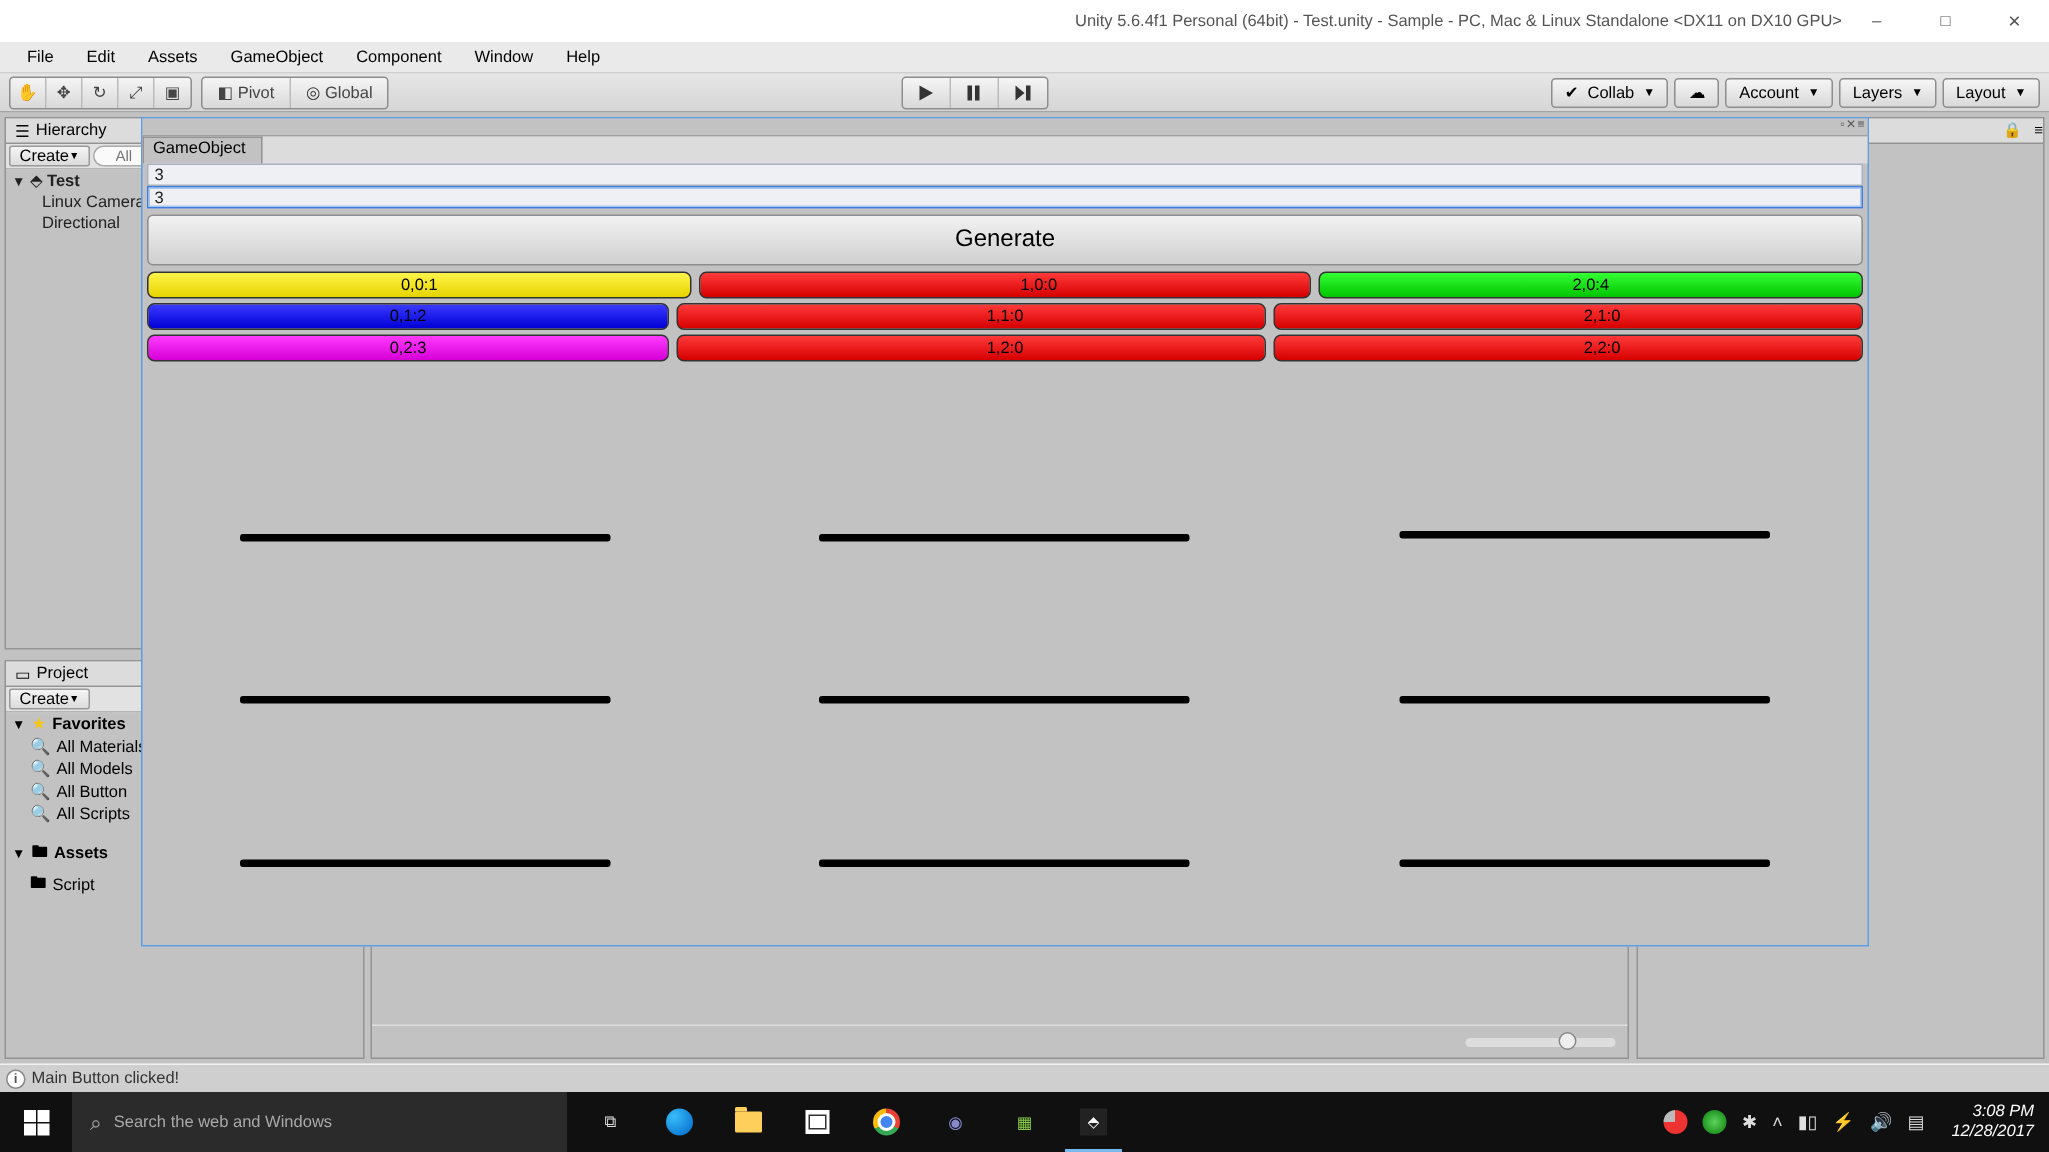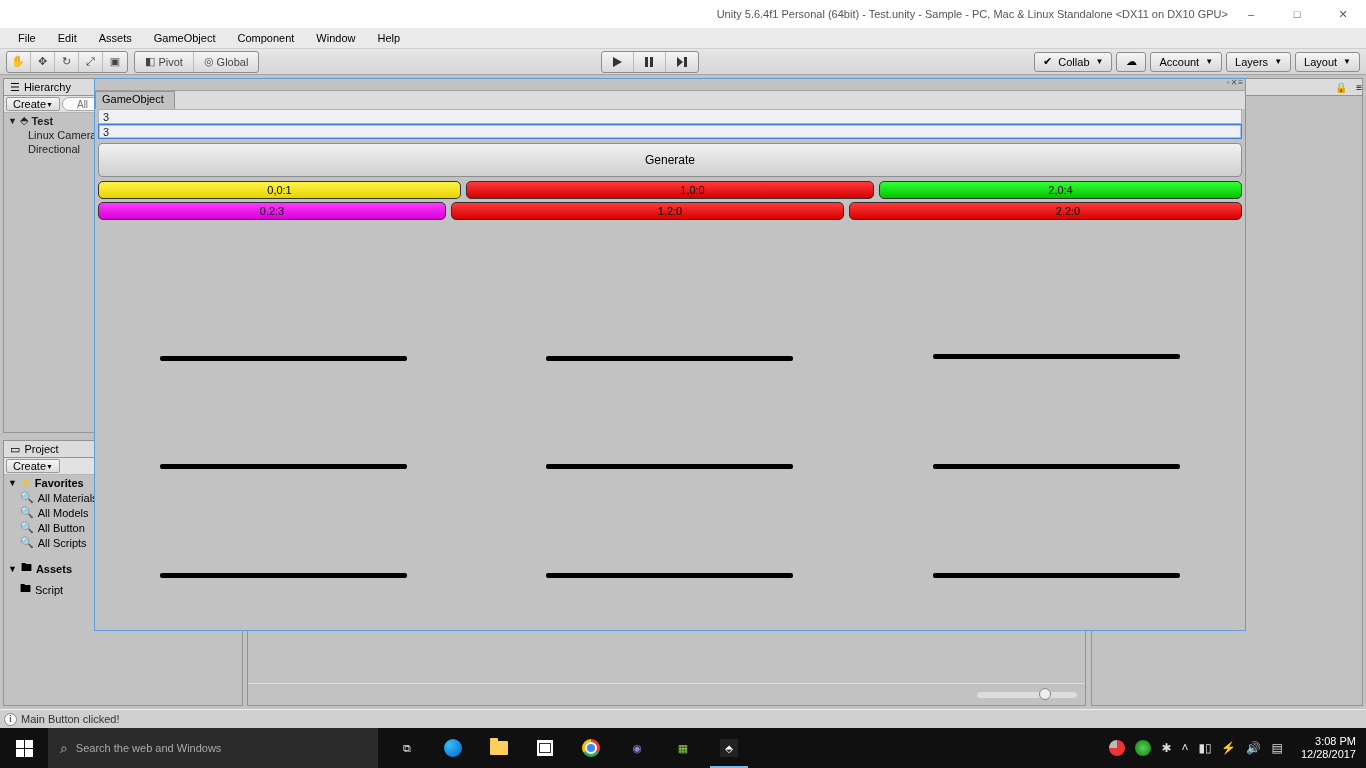--- a/index.html
+++ b/index.html
@@ -58,21 +58,21 @@
 .lock-icon{margin-left:auto;margin-right:4px;font-size:10px;}
 
 
 .editor-window{position:absolute;left:94px;top:3px;width:1152px;height:553px;background:#c2c2c2;border:1px solid #5e9de6;z-index:10;}
 .editor-window .ewin-top{height:12px;background:#c2c2c2;border-bottom:1px solid #a0a0a0;display:flex;justify-content:flex-end;padding-right:2px;gap:1px;}
 .ewin-sys{font-size:8px;line-height:8px;color:#555;cursor:default;}
 .editor-window .ewin-tab{height:18px;background:#dcdcdc;display:flex;}
 .ewin-tab .tab-active{background:#c2c2c2;border:1px solid #939393;border-bottom:none;padding:1px 10px 0 6px;}
 .ed-input{width:100%;height:15px;background:#eef0f3;border:1px solid #a8b1c2;color:#222;padding-left:4px;font-size:11px;display:block;}
 .ed-input.focus{border:1px solid #3e7ddb;box-shadow:inset 0 0 0 1px #a5c4ef;}
-.gen-btn{margin:4px 3px;height:34px;background:linear-gradient(#f2f2f2,#cfcfcf);border:1px solid #8e8e8e;border-radius:4px;display:flex;align-items:center;justify-content:center;font-size:12px;}
+.gen-btn{margin:4px 3px;height:34px;background:linear-gradient(#f2f2f2,#cfcfcf);border:1px solid #8e8e8e;border-radius:4px;display:flex;align-items:center;justify-content:center;font-size:16px;}
 
 .grid-btns{margin:3px 3px 0 3px;}
 .grid-row{display:flex;gap:5px;margin-bottom:3px;}
 .cell-btn{flex:1;height:18px;border-radius:5px;border:1px solid #333;display:flex;align-items:center;justify-content:center;font-size:11px;color:#000;}
 .c-yellow{background:linear-gradient(#fff44a,#e6d400);}
 .c-red{background:linear-gradient(#ff3a3a,#d60000);color:#000;padding-left:45px;}
 .c-green{background:linear-gradient(#35ff35,#00c400);}
 .c-blue{background:linear-gradient(#3a3aff,#0000d6);color:#000;}
 .c-magenta{background:linear-gradient(#ff3aff,#d600d6);}
 
@@ -89,21 +89,21 @@
 .tb-start{width:48px;height:40px;display:flex;align-items:center;justify-content:center;}
 .win-logo{display:grid;grid-template-columns:8px 8px;grid-template-rows:8px 8px;gap:1px;}
 .win-logo span{background:#fff;}
 .tb-search{flex:0 0 330px;height:40px;background:#2b2b2b;display:flex;align-items:center;padding-left:12px;color:#aaa;gap:8px;}
 .tb-search .mag-icon{font-size:14px;}
 .tb-icons{display:flex;align-items:center;height:40px;margin-left:6px;}
 .tb-app{width:46px;height:40px;display:flex;align-items:center;justify-content:center;position:relative;}
 .tb-app.active::after{content:"";position:absolute;bottom:0;left:4px;right:4px;height:2px;background:#76b9ed;}
 .tb-tray{margin-left:auto;display:flex;align-items:center;gap:10px;padding-right:2px;}
 .tb-tray .tray-i{font-size:12px;color:#ddd;}
-.tb-clock{text-align:right;line-height:13px;font-size:11px;padding:0 8px;}
+.tb-clock{text-align:right;line-height:13px;font-size:11px;padding:0 8px;font-style:italic;}
 .chrome-dot{width:18px;height:18px;border-radius:50%;background:conic-gradient(#ea4335 0 120deg,#34a853 120deg 240deg,#fbbc05 240deg 360deg);display:flex;align-items:center;justify-content:center;}
 .chrome-dot::after{content:"";width:8px;height:8px;border-radius:50%;background:#4285f4;border:2px solid #fff;}
 .edge-dot{width:18px;height:18px;border-radius:50%;background:radial-gradient(circle at 30% 30%, #38bdf8, #0066cc);}
 .folder-i{width:18px;height:14px;background:#ffcf5c;border-radius:1px;position:relative;}
 .folder-i::before{content:"";position:absolute;top:-3px;left:0;width:8px;height:3px;background:#ffcf5c;border-radius:1px 1px 0 0;}
 .store-i{width:16px;height:16px;background:#fff;display:flex;align-items:center;justify-content:center;}
 .store-i::after{content:"";width:10px;height:8px;border:1px solid #333;}
 .unity-i{width:18px;height:18px;background:#222;display:flex;align-items:center;justify-content:center;color:#fff;font-size:10px;}
 .ccleaner{width:16px;height:16px;border-radius:50%;background:conic-gradient(#e33 0 270deg,#bbb 270deg 360deg);}
 .globe{width:16px;height:16px;border-radius:50%;background:radial-gradient(#5bd45b,#0a7a0a);}
@@ -287,20 +287,25 @@
     </div>
     <div class="gen-btn">Generate</div>
 
     <div class="grid-btns">
       <div class="grid-row">
         <div class="cell-btn c-yellow">0,0:1</div>
         <div class="cell-btn c-red">1,0:0</div>
         <div class="cell-btn c-green">2,0:4</div>
       </div>
       <div class="grid-row">
+        <div class="cell-btn c-blue">0,1:2</div>
+        <div class="cell-btn c-red">1,1:0</div>
+        <div class="cell-btn c-red">2,1:0</div>
+      </div>
+      <div class="grid-row">
         <div class="cell-btn c-magenta">0,2:3</div>
         <div class="cell-btn c-red">1,2:0</div>
         <div class="cell-btn c-red">2,2:0</div>
       </div>
     </div>
 
     <div class="sketch-grid">
       <div class="sketch-line"></div>
       <div class="sketch-line"></div>
       <div class="sketch-line"></div>

